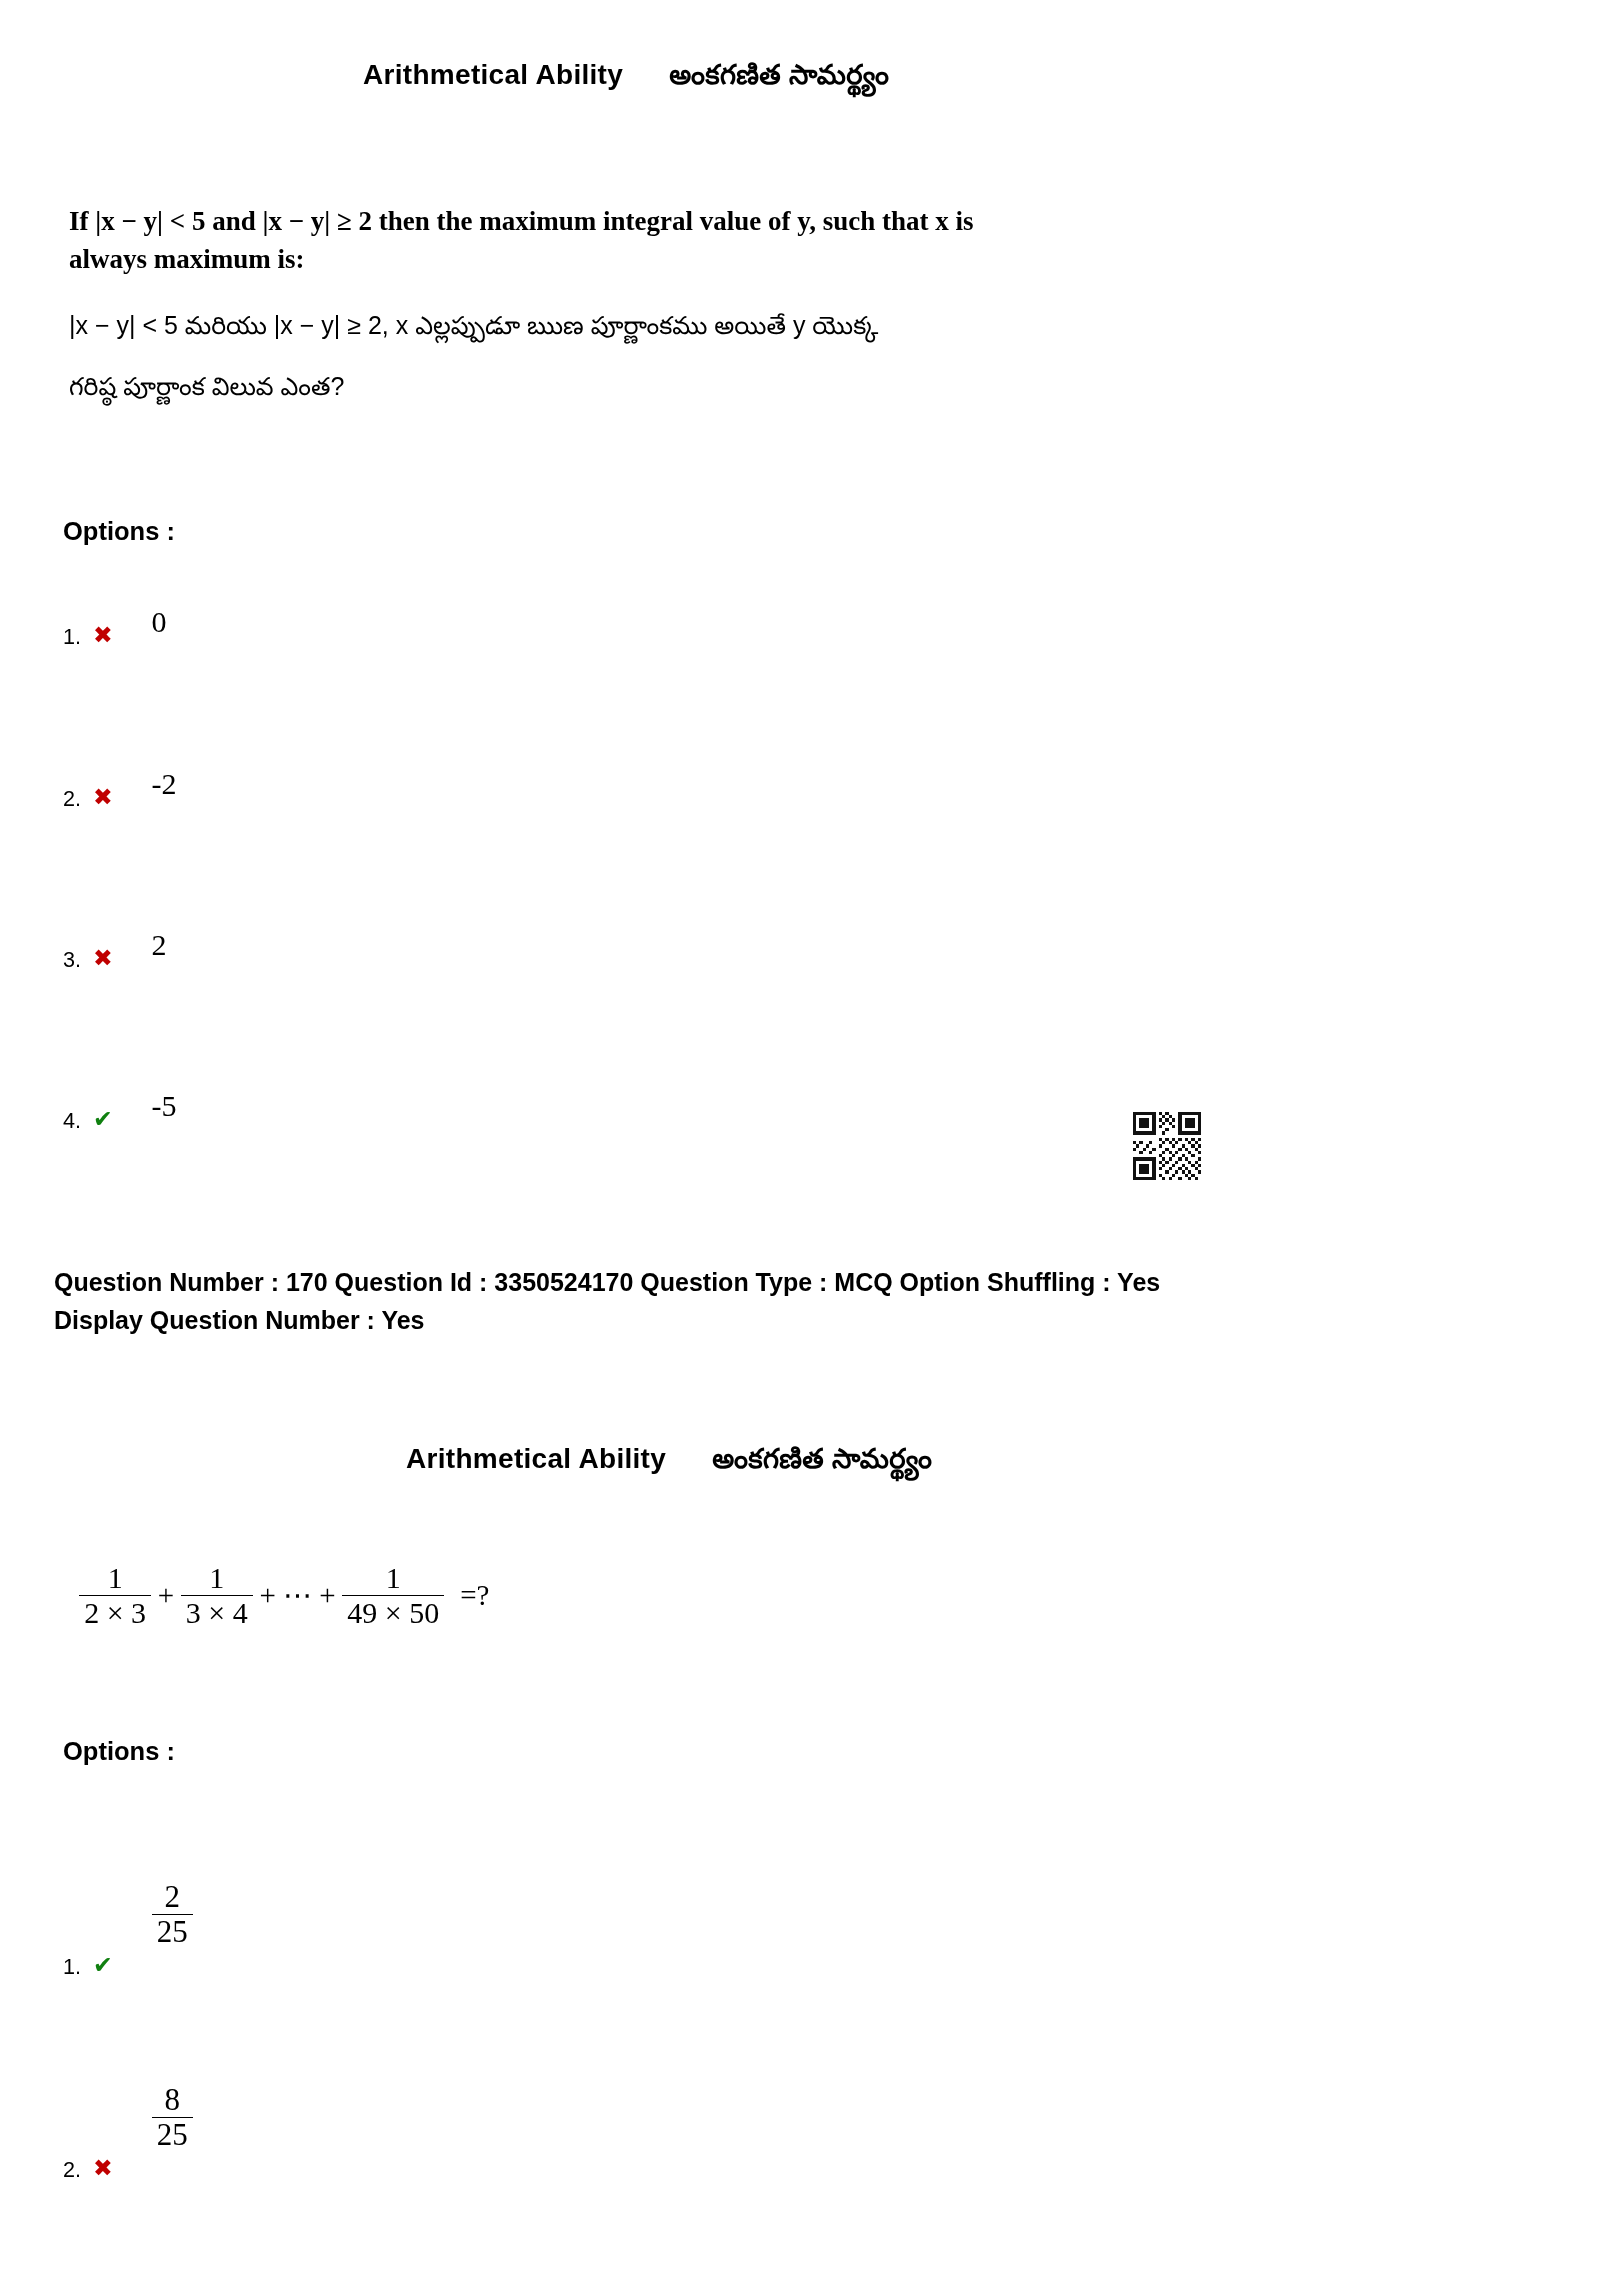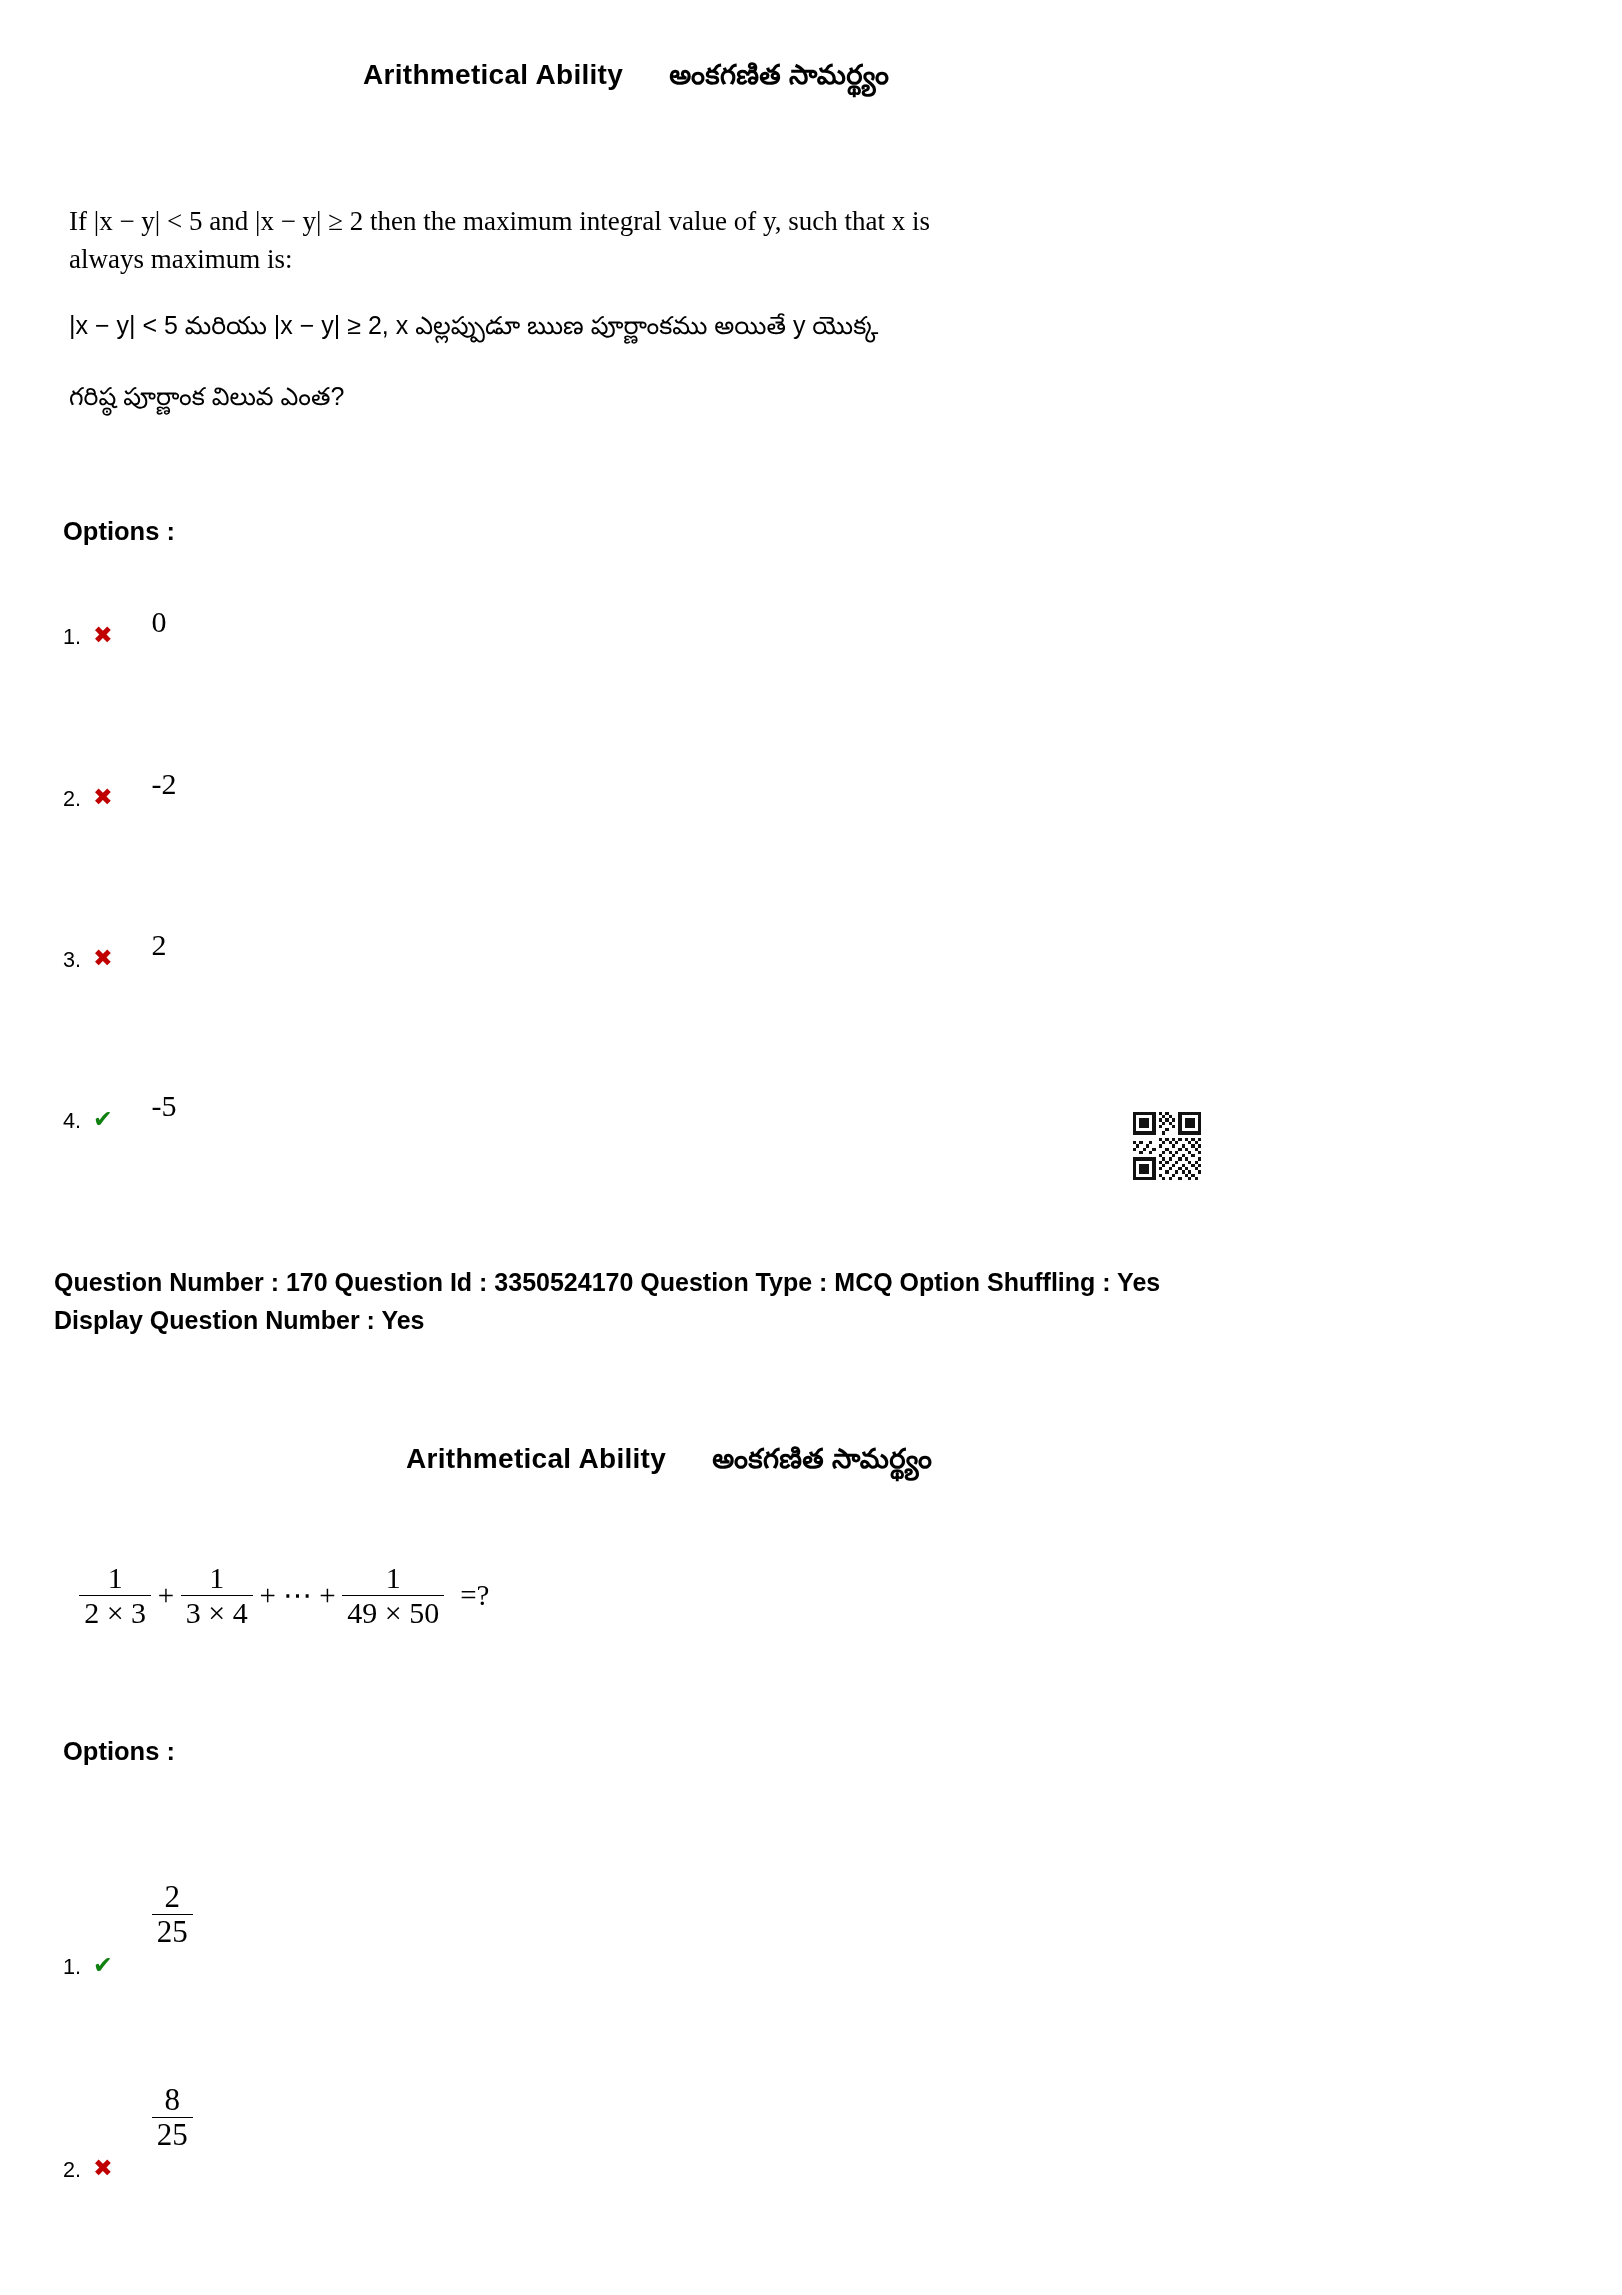--- a/index.html
+++ b/index.html
@@ -37,20 +37,21 @@
     font-family: "Liberation Sans", sans-serif;
     font-weight: bold;
     font-size: 27.5px;
   }
 
   
   .q-eng {
     font-family: "Liberation Serif", serif;
     font-size: 27px;
     line-height: 1.42;
+    font-weight: bold;
   }
   .q-tel {
     font-family: "Liberation Sans", sans-serif;
     font-size: 25px;
     line-height: 1.7;
   }
 
   
   .options-label {
     font-family: "Liberation Sans", sans-serif;
@@ -135,21 +136,21 @@
 
   <div style="position:absolute; left:363px; top:59px;" class="subject-head">
     <span>Arithmetical Ability</span>
     <span class="telugu">అంకగణిత సామర్థ్యం</span>
   </div>
 
   <div style="position:absolute; left:69px; top:202px; width:1145px;">
     <div class="q-eng">If |x − y| &lt; 5  and |x − y| ≥ 2 then the maximum integral value of y, such that x is</div>
     <div class="q-eng">always maximum is:</div>
     <div class="q-tel" style="margin-top:25px;">|x − y| &lt; 5 మరియు  |x − y| ≥ 2,   x   ఎల్లప్పుడూ ఋణ పూర్ణాంకము అయితే  y  యొక్క</div>
-    <div class="q-tel" style="margin-top:29px;">గరిష్ఠ పూర్ణాంక విలువ ఎంత?</div>
+    <div class="q-tel" style="margin-top:19px;">గరిష్ఠ పూర్ణాంక విలువ ఎంత?</div>
   </div>
 
   <div style="position:absolute; left:63px; top:517px;" class="options-label">Options :</div>
 
   <div style="position:absolute; left:63px; top:609px;" class="opt-row">
     <span class="opt-num">1.</span>
     <span class="opt-mark mark-wrong">✖</span>
     <span class="opt-val">0</span>
   </div>
 

